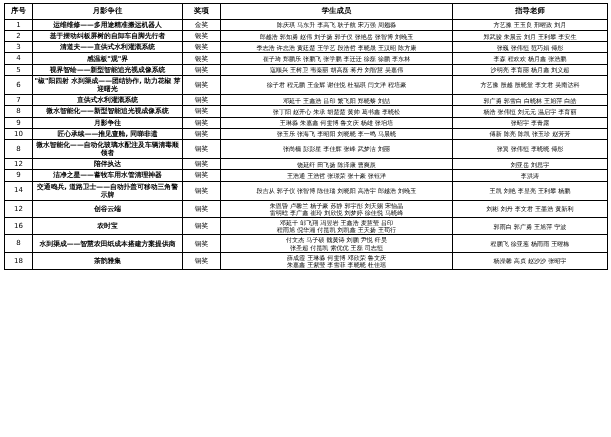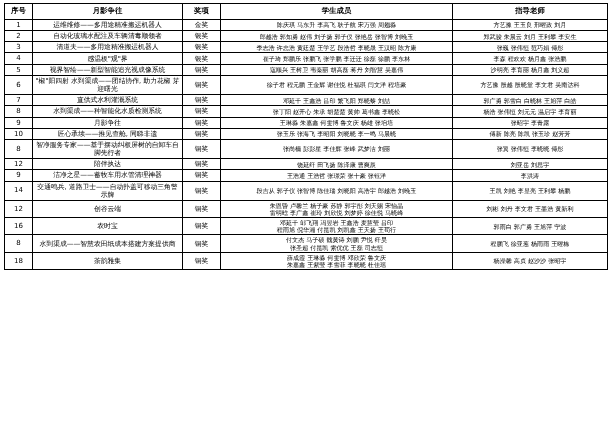--- a/index.html
+++ b/index.html
@@ -9,21 +9,21 @@
   col.c0{width:28px;}
   col.c1{width:150px;}
   col.c2{width:38px;}
   col.c3{width:232px;}
   col.c4{width:155px;}
   th,td{border:1px solid #000000;vertical-align:middle;text-align:center;
         font-size:6.3px;line-height:1.18;padding:1px 1px;color:#000;
         word-break:break-all;overflow:hidden;}
   thead th{font-weight:bold;font-size:7.4px;padding:3px 1px;}
   td.idx{font-size:7px;}
-  td.name{font-size:6.8px;font-weight:normal;}
+  td.name{font-size:6.8px;font-weight:bold;}
   td.award{font-size:6.8px;}
   td.members{text-align:center;font-size:6.1px;letter-spacing:0px;}
   td.teachers{text-align:center;font-size:6.1px;}
   .ln{display:block;white-space:nowrap;}
 </style>
 </head>
 <body>
 
 <div id="sheet">
   <table>
@@ -50,32 +50,32 @@
           <td class="award">金奖</td>
           <td class="members">
             <span class="ln">陈庆琪 马东升 李高飞 耿子航 宋万强 周翘淼</span>
           </td>
           <td class="teachers">
             <span class="ln">方艺豫 王玉良 邢曜政 刘月</span>
           </td>
         </tr>
         <tr>
           <td class="idx">2</td>
-          <td class="name">自动化玻璃水配注及车辆清毒顺领者</td>
+          <td class="name">基于摆动纠板屏树的自卸车自脚先行者</td>
           <td class="award">银奖</td>
           <td class="members">
             <span class="ln">郎越浩 郭知勇 赵伟 刘子扬 郭子仪 张艳岳 张智博 刘晚玉</span>
           </td>
           <td class="teachers">
             <span class="ln">郑武骏 朱晨云 刘月 王利攀 李安生</span>
           </td>
         </tr>
         <tr>
           <td class="idx">3</td>
-          <td class="name">清道夫——多用途精准搬运机器人</td>
+          <td class="name">清道夫——直供式水利灌溉系统</td>
           <td class="award">银奖</td>
           <td class="members">
             <span class="ln">季志浩 许忠浩 黄廷楚 王学艺 段浩哲 李晓晟 王汉昭 陈方康</span>
           </td>
           <td class="teachers">
             <span class="ln">张巍 张伟恒 范巧娟 傅彤</span>
           </td>
         </tr>
         <tr>
           <td class="idx">4</td>
@@ -116,21 +116,21 @@
           <td class="award">铜奖</td>
           <td class="members">
             <span class="ln">邓延千 王鑫浩 吕印 繁飞阳 郑晓黎 刘喆</span>
           </td>
           <td class="teachers">
             <span class="ln">郭广勇 郭雪白 白晓林 王旭萍 白皓</span>
           </td>
         </tr>
         <tr>
           <td class="idx">8</td>
-          <td class="name">水到渠成——种智能化水质检测系统</td>
+          <td class="name">微水智能化——新型智能追光视成像系统</td>
           <td class="award">铜奖</td>
           <td class="members">
             <span class="ln">张丁阳 赵开心 朱承 胡楚楚 黄帅 葛书鑫 李晓松</span>
           </td>
           <td class="teachers">
             <span class="ln">杨浩 张伟恒 刘元元 温启宇 李育丽</span>
           </td>
         </tr>
         <tr>
           <td class="idx">9</td>
@@ -149,21 +149,21 @@
           <td class="award">铜奖</td>
           <td class="members">
             <span class="ln">张玉乐 张海飞 李昭阳 刘晓晓 李一鸣 马晨晓</span>
           </td>
           <td class="teachers">
             <span class="ln">傅新 陈亮 陈凯 张玉珍 赵芳芳</span>
           </td>
         </tr>
         <tr>
           <td class="idx">8</td>
-          <td class="name">智净服务专家——基于摆动纠板屏树的自卸车自脚先行者</td>
+          <td class="name">微水智能化——自动化玻璃水配注及车辆清毒顺领者</td>
           <td class="award">铜奖</td>
           <td class="members">
             <span class="ln">张尚楠 彭彭星 李佳辉 张峰 武梦洁 刘丽</span>
           </td>
           <td class="teachers">
             <span class="ln">张翼 张伟恒 李晓晓 傅彤</span>
           </td>
         </tr>
         <tr>
           <td class="idx">12</td>

